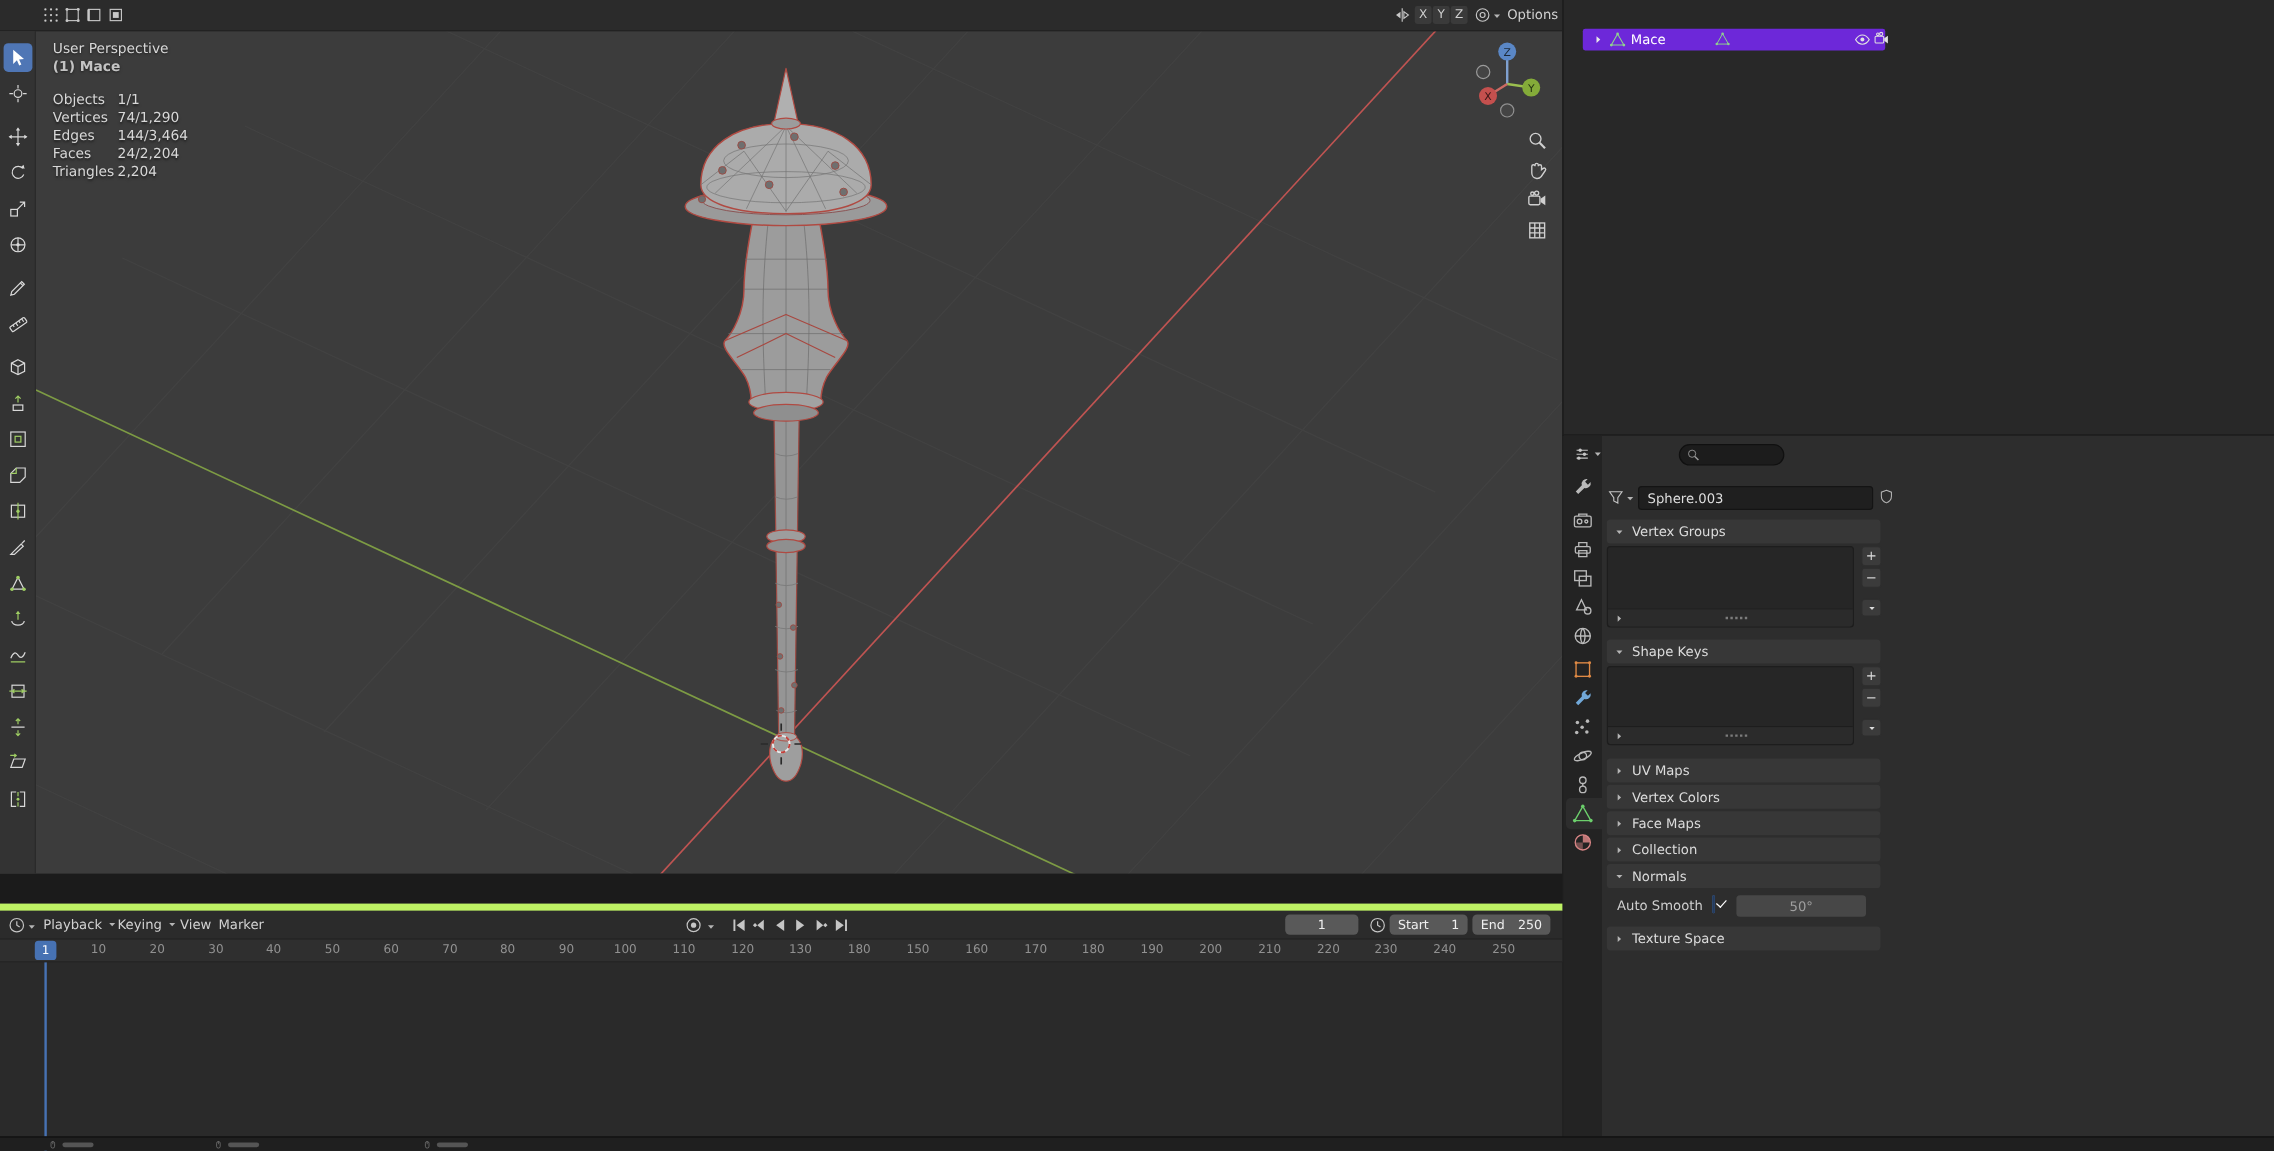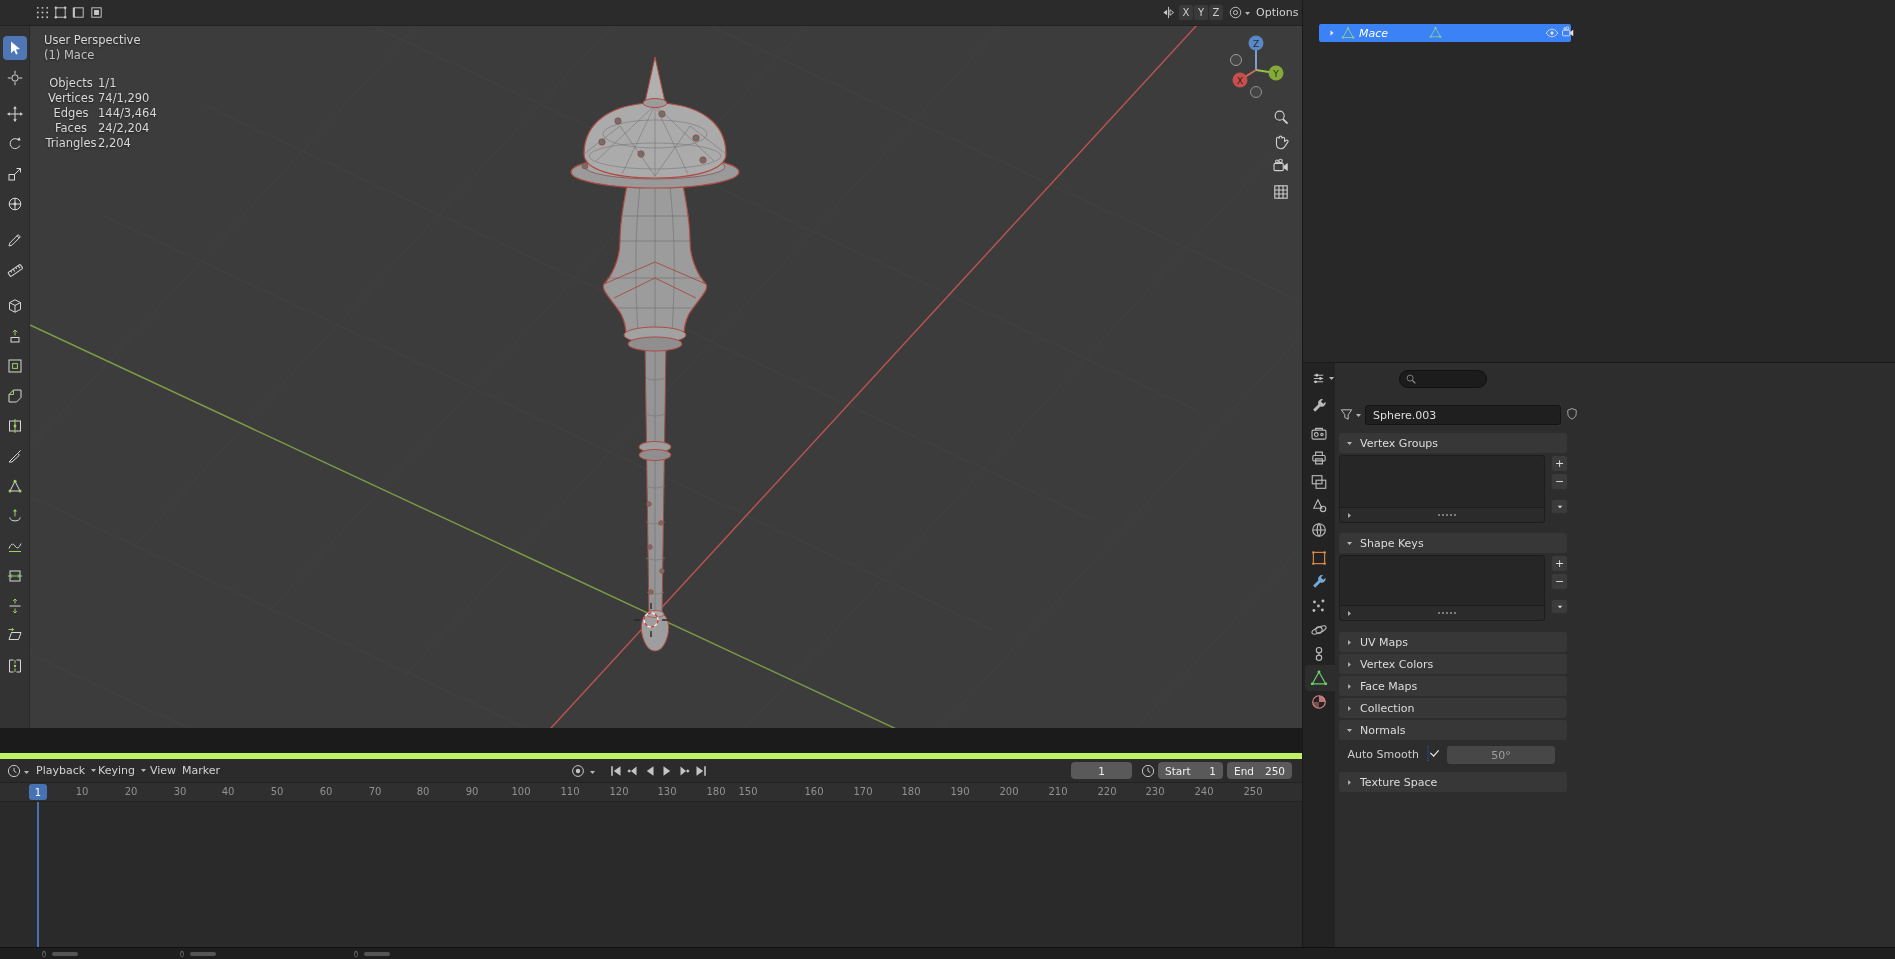--- a/index.html
+++ b/index.html
@@ -14,30 +14,30 @@
   .hic{width:17px;height:17px;padding:1px;color:#c8c8c8;}
   .chip{height:15px;min-width:14px;padding:0 3px;background:#3a3a3a;border-radius:2px;color:#cfcfcf;font-size:10px;display:flex;align-items:center;justify-content:center;}
   .cicon{width:9px;height:9px;color:#b5b5b5;}
   #scene{position:absolute;left:0;top:26px;}
   #toolbar{left:0;top:26px;width:30px;height:702px;background:#333;border-right:1px solid #2a2a2a;display:flex;flex-direction:column;align-items:center;padding-top:10px;}
   .tool{width:24px;height:24px;border-radius:4px;display:flex;align-items:center;justify-content:center;margin-bottom:6px;color:#d8d8d8;flex:none;}
   .tool svg{width:16px;height:16px;}
   .tool.active{background:#4f76b5;color:#fff;}
   .tgap{height:6px;flex:none;}
   #vp-overlay{left:44px;top:33px;line-height:15px;color:#d8d8d8;text-shadow:0 1px 2px rgba(0,0,0,.5);font-size:11.5px;}
-  #vp-overlay .sub{color:#c3c3c3;}
+  #vp-overlay .sub{color:#c3c3c3;font-weight:bold;}
   .statrow{display:flex;}
-  .statrow .sl{width:54px;text-align:center;}
+  .statrow .sl{width:54px;}
   #gizmo{right:10px;top:30px;width:72px;height:72px;}
   .navic{right:12px;width:18px;height:18px;color:#cfcfcf;}
 
   
   #outliner{left:1302px;top:0;width:593px;height:362px;background:#282828;border-left:1px solid #191919;}
   .orow{position:absolute;height:18px;display:flex;align-items:center;}
-  #sel-row{left:16px;top:24px;width:252px;background:#3b82f6;border-radius:2px;color:#fff;font-style:italic;}
+  #sel-row{left:16px;top:24px;width:252px;background:#6d28d9;border-radius:2px;color:#fff;}
   .oic{width:14px;height:14px;margin-right:4px;color:#c9c9c9;flex:none;}
   #properties{left:1302px;top:362px;width:593px;height:585px;background:#2d2d2d;border-left:1px solid #191919;border-top:1px solid #191919;}
   #tabstrip{left:0;top:0;width:32px;height:585px;background:#232323;border-right:1px solid #232323;}
   .ptab{position:absolute;left:7px;width:18px;height:18px;color:#b9b9b9;}
   .ptab svg{width:18px;height:18px;}
   #tab-active-bg{left:2px;width:30px;height:26px;background:#2d2d2d;border-radius:4px 0 0 4px;}
   .search{background:#1c1c1c;border:1px solid #101010;border-radius:9px;display:flex;align-items:center;padding:0 5px;gap:4px;}
   .dfield{background:#1f1f1f;border:1px solid #141414;border-radius:3px;display:flex;align-items:center;padding:0 7px;color:#dedede;}
   .sech{left:36px;width:228px;height:20px;background:#373737;border-radius:3px;display:flex;align-items:center;padding:0 6px;gap:6px;color:#dcdcdc;}
   .cr{transform:rotate(-90deg);}
@@ -978,21 +978,21 @@
     <span class="tick" style="left:277px">50</span>
     <span class="tick" style="left:326px">60</span>
     <span class="tick" style="left:375px">70</span>
     <span class="tick" style="left:423px">80</span>
     <span class="tick" style="left:472px">90</span>
     <span class="tick" style="left:521px">100</span>
     <span class="tick" style="left:570px">110</span>
     <span class="tick" style="left:619px">120</span>
     <span class="tick" style="left:667px">130</span>
     <span class="tick" style="left:716px">180</span>
-    <span class="tick" style="left:748px">150</span>
+    <span class="tick" style="left:765px">150</span>
     <span class="tick" style="left:814px">160</span>
     <span class="tick" style="left:863px">170</span>
     <span class="tick" style="left:911px">180</span>
     <span class="tick" style="left:960px">190</span>
     <span class="tick" style="left:1009px">200</span>
     <span class="tick" style="left:1058px">210</span>
     <span class="tick" style="left:1107px">220</span>
     <span class="tick" style="left:1155px">230</span>
     <span class="tick" style="left:1204px">240</span>
     <span class="tick" style="left:1253px">250</span>

